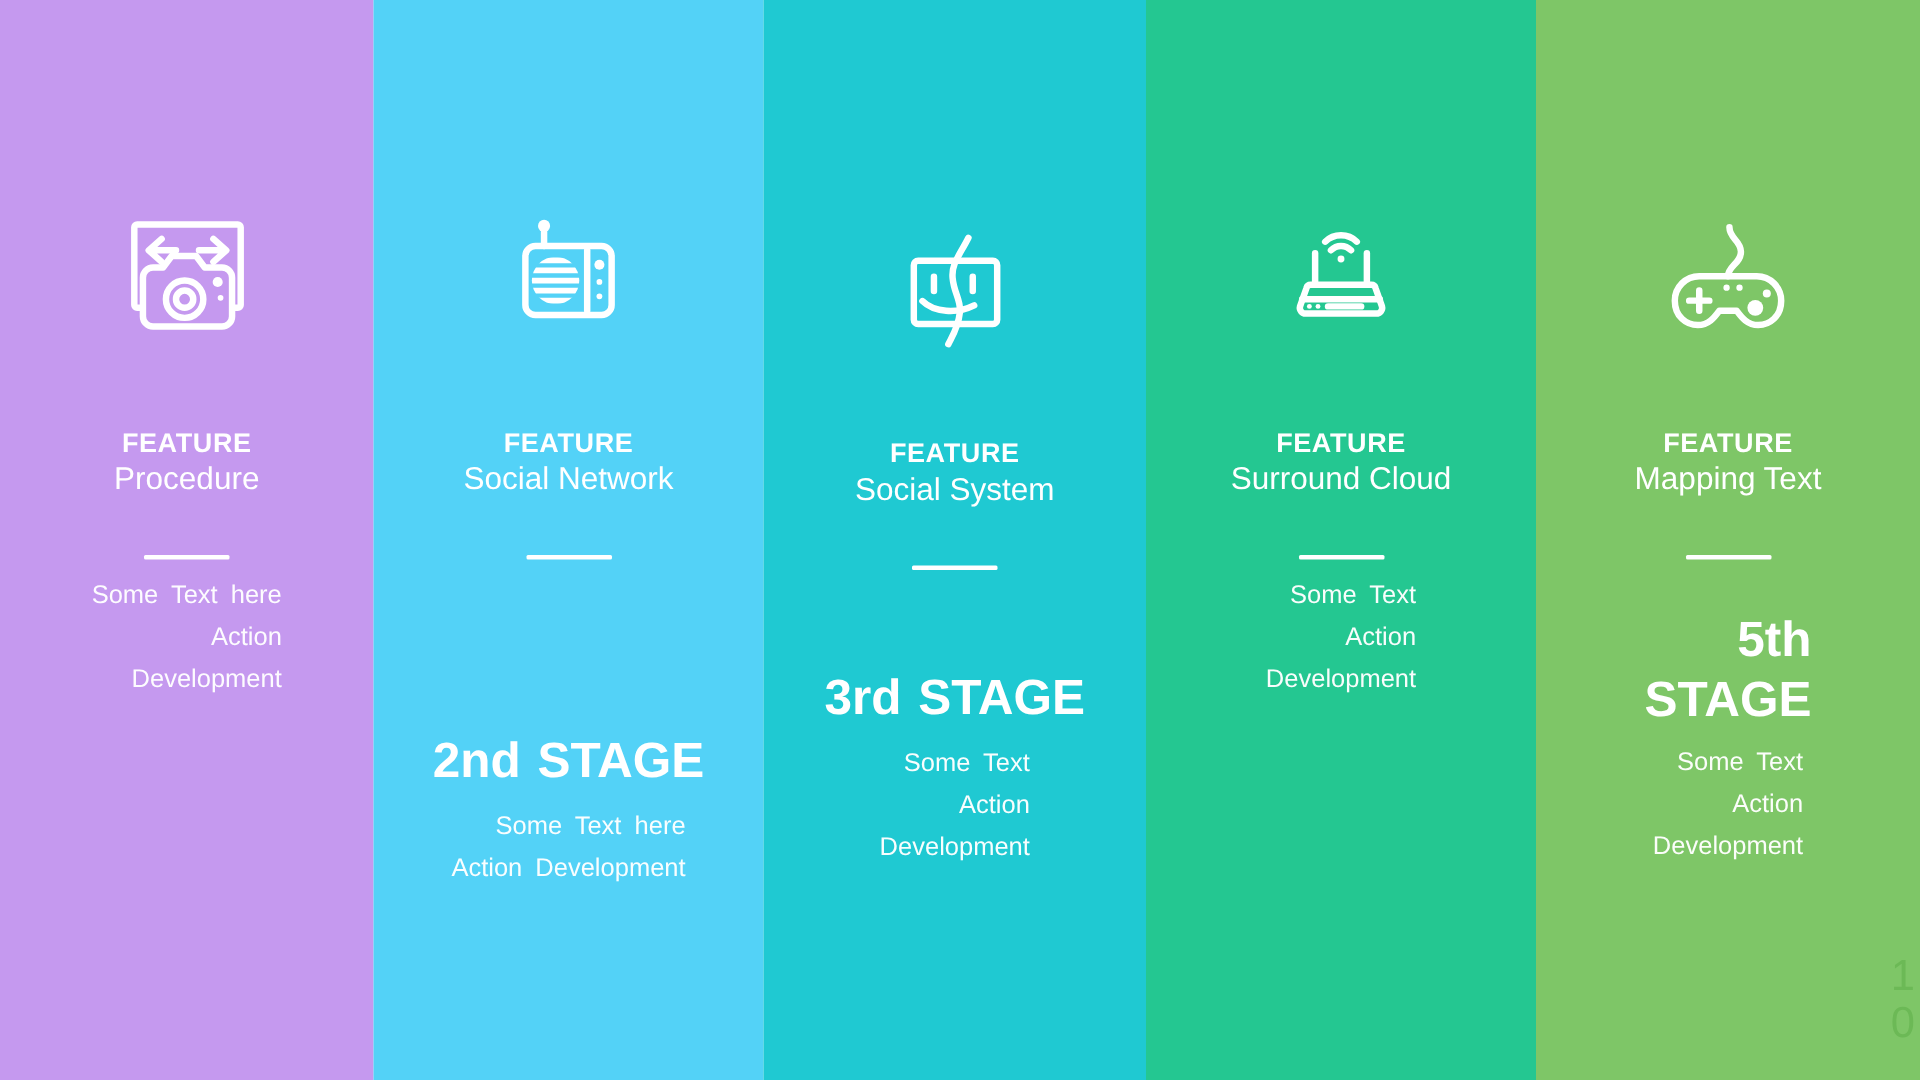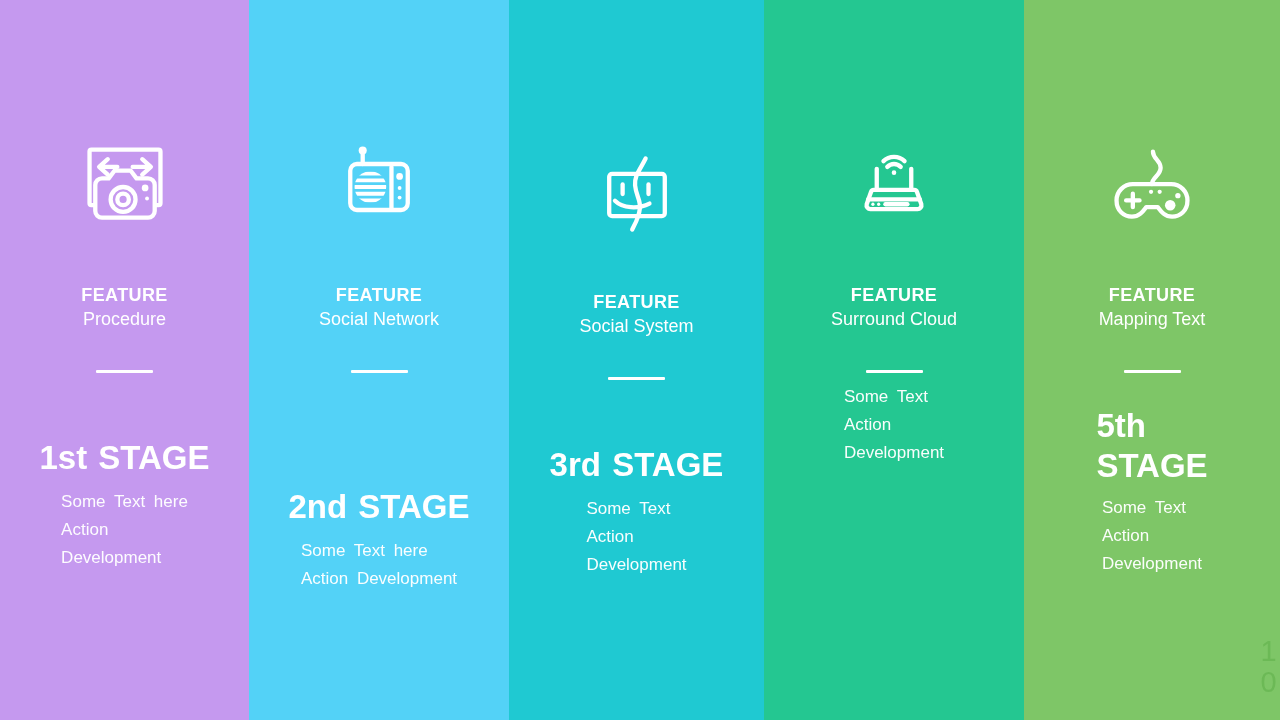--- a/index.html
+++ b/index.html
@@ -5,42 +5,42 @@
   html, body { margin: 0; padding: 0; }
   body {
     width: 1280px; height: 720px; overflow: hidden;
     font-family: "Liberation Sans", sans-serif;
     background: #fff;
   }
   .slide { position: relative; width: 1280px; height: 720px; display: flex; }
   .column {
     height: 720px;
     display: flex; flex-direction: column; align-items: center;
-    text-align: left; color: #ffffff;
+    text-align: right; color: #ffffff;
     background: var(--bg);
   }
   .col-1 { width: 249px; }
   .col-2 { width: 260px; }
   .col-3 { width: 255px; }
   .col-4 { width: 260px; }
   .col-5 { width: 256px; }
 
   .icon-wrap {
     margin-top: 141px; height: 92px; width: 100%;
     display: flex; align-items: center; justify-content: center;
   }
   .col-3 .icon-wrap { margin-top: 148px; }
   .icon-wrap svg { display: block; }
 
   .feature {
     margin-top: 51px;
     font-size: 18px; font-weight: bold; letter-spacing: 0.4px;
     line-height: 22px;
   }
-  .subtitle { margin-top: 3px; font-size: 18px; line-height: 21px; }
+  .subtitle { margin-top: 3px; font-size: 21px; line-height: 21px; }
 
   .divider {
     margin-top: 40px; width: 57px; height: 3px;
     background: #ffffff; border-radius: 1px;
   }
 
   .stage {
     margin: 65px 0 0 0;
     font-size: 33px; font-weight: bold; line-height: 40px;
     white-space: pre-line; word-spacing: 2px;
@@ -81,21 +81,20 @@
         <path class="bgfill" d="M24,39 h7 l6,-8 h17 l6,8 h12 a7,7 0 0 1 7,7 v27 a7,7 0 0 1 -7,7 H24 a7,7 0 0 1 -7,-7 V46 a7,7 0 0 1 7,-7 z"></path>
         <circle class="stroke" cx="46" cy="61" r="13"></circle>
         <circle class="stroke" cx="46" cy="61" r="6" stroke-width="5"></circle>
         <circle class="fill" cx="69" cy="49" r="3.5"></circle>
         <circle class="fill" cx="71" cy="60" r="2"></circle>
       </svg>
     </div>
     <div class="feature">FEATURE</div>
     <div class="subtitle">Procedure</div>
     <div class="divider"></div>
-    <h2 class="stage">1st STAGE</h2>
     <p class="body-text">Some Text here
 Action
 Development</p>
   </section>
 
   <section class="column col-2" style="--bg: #53d2f7;">
     <div class="icon-wrap">
       <svg width="92" height="92" viewBox="0 0 96 96">
         <defs>
             <clipPath id="spk2">

